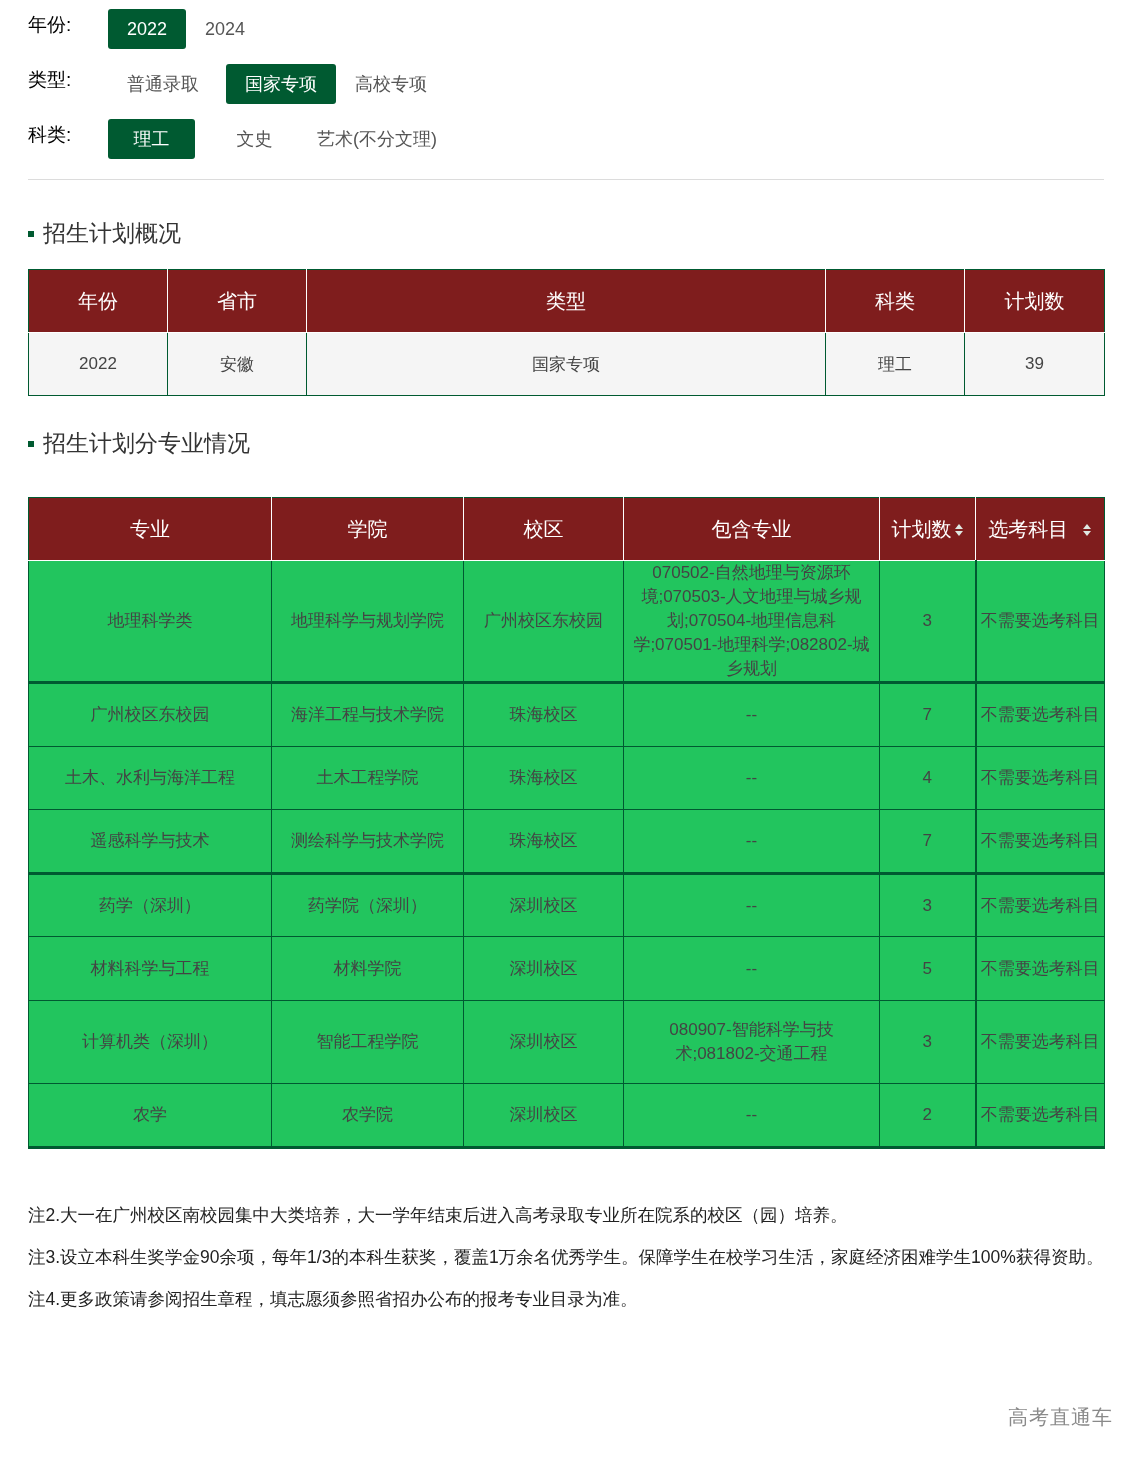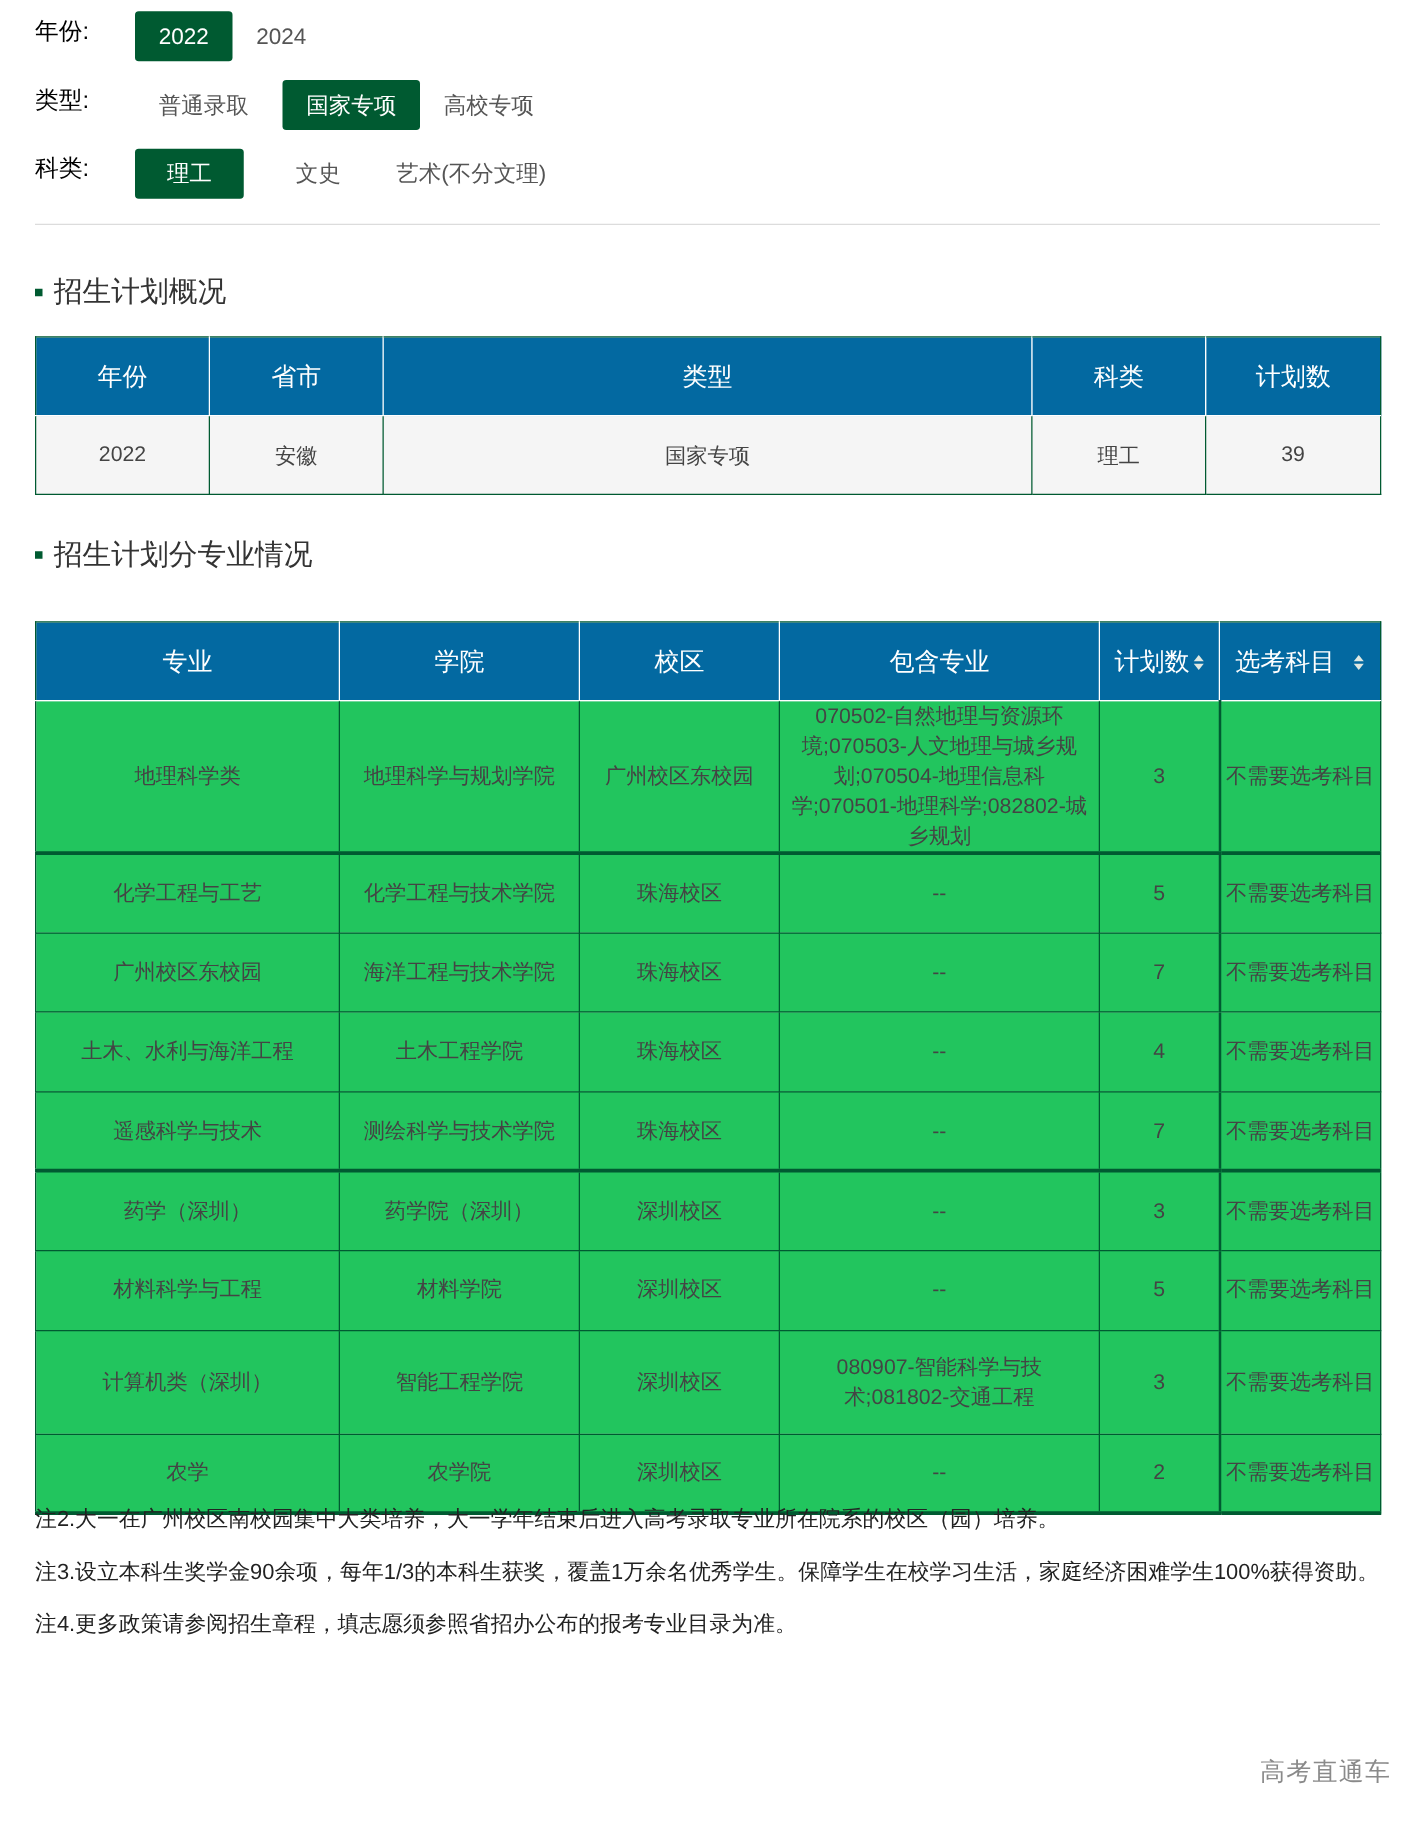--- a/index.html
+++ b/index.html
@@ -19,21 +19,21 @@
   .row-type .filter-opt.active { margin-left: 8px; }
 
   .divider { position: absolute; left: 28px; top: 179px; width: 1076px; height: 1px; background: #dcdcdc; }
 
   .section-title { position: absolute; left: 28px; display: flex; align-items: center; font-size: 23px; color: #333; }
   .section-title .bullet { width: 6px; height: 6px; background: #005a31; margin-right: 9px; }
   .st1 { top: 218px; }
   .st2 { top: 428px; }
 
   table { border-collapse: collapse; position: absolute; left: 28px; width: 1076px; table-layout: fixed; }
-  th { background: #0369a1; color: #ffffff; font-weight: normal; font-size: 20px; border: 1px solid #ffffff; border-top-color: #005a31; }
+  th { background: #7f1d1d; color: #ffffff; font-weight: normal; font-size: 20px; border: 1px solid #ffffff; border-top-color: #005a31; }
   th:first-child { border-left-color: #005a31; }
   th:last-child { border-right-color: #005a31; }
   td { border: 1px solid #005a31; text-align: center; font-size: 17px; color: #444; }
 
   .summary { top: 269px; }
   .summary th { height: 63px; }
   .summary td { height: 63px; background: #f5f5f5; }
 
   .detail { top: 497px; }
   .detail th { height: 63px; }
@@ -141,28 +141,20 @@
   <tbody>
     <tr class="tall group-end">
       <td>地理科学类</td>
       <td>地理科学与规划学院</td>
       <td>广州校区东校园</td>
       <td class="majors">070502-自然地理与资源环境;070503-人文地理与城乡规划;070504-地理信息科学;070501-地理科学;082802-城乡规划</td>
       <td>3</td>
       <td class="subj">不需要选考科目</td>
     </tr>
     <tr>
-      <td>化学工程与工艺</td>
-      <td>化学工程与技术学院</td>
-      <td>珠海校区</td>
-      <td class="majors">--</td>
-      <td>5</td>
-      <td class="subj">不需要选考科目</td>
-    </tr>
-    <tr>
       <td>广州校区东校园</td>
       <td>海洋工程与技术学院</td>
       <td>珠海校区</td>
       <td class="majors">--</td>
       <td>7</td>
       <td class="subj">不需要选考科目</td>
     </tr>
     <tr>
       <td>土木、水利与海洋工程</td>
       <td>土木工程学院</td>

